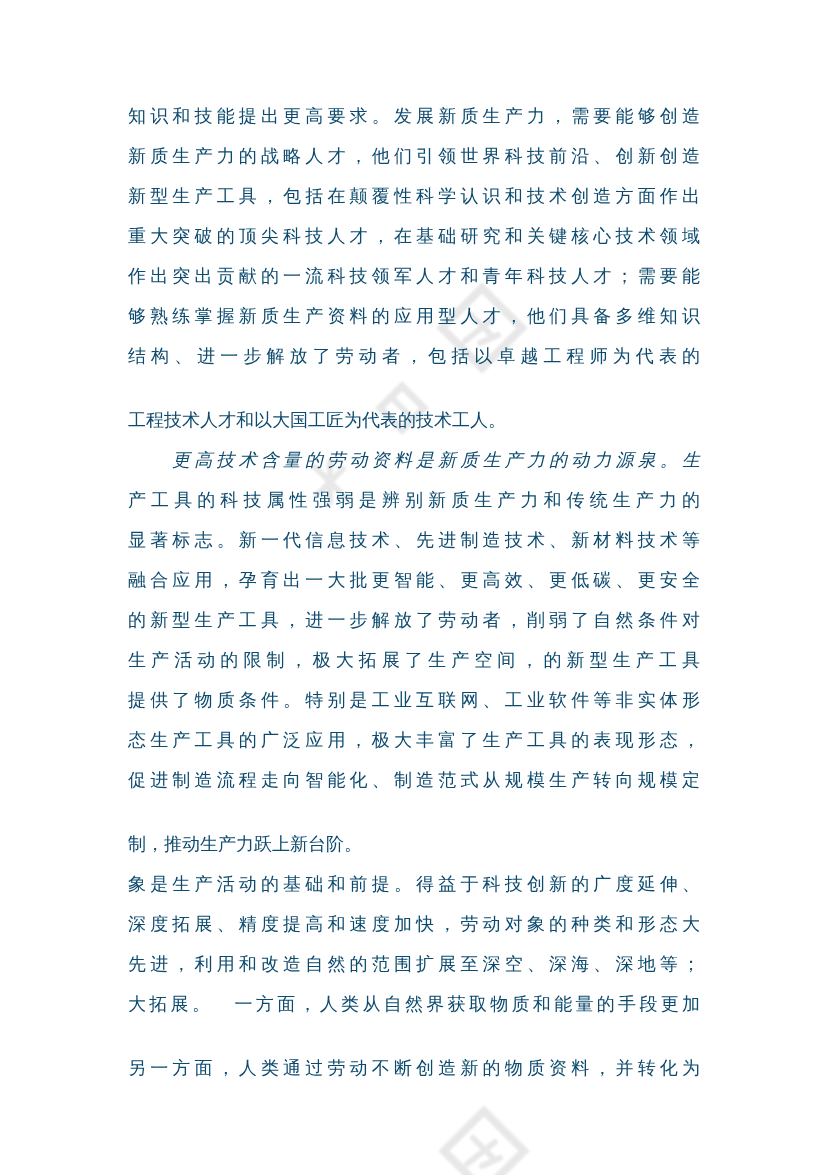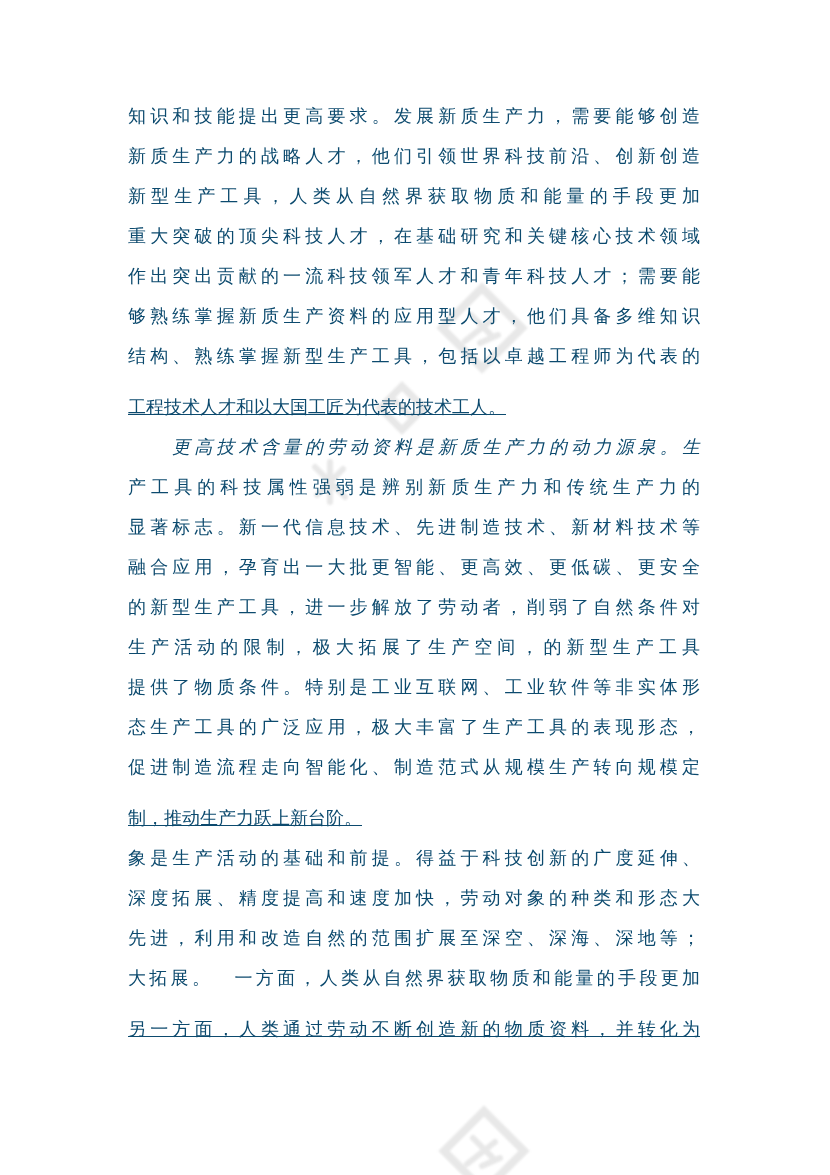--- a/index.html
+++ b/index.html
@@ -23,21 +23,21 @@
     font-size: 18px;
     line-height: 40px;
     height: 40px;
     color: #0c4a6e;
     text-align: justify;
     text-align-last: justify;
     white-space: normal;
   }
   .line.no-justify { text-align: left; text-align-last: left; }
   .line.indent { text-indent: 44px; font-style: italic; }
-  .line.gap { margin-top: 11px; text-decoration: underline; }
+  .line.gap { margin-top: 24px; }
   .watermark {
     position: absolute;
     filter: blur(1.1px);
     pointer-events: none;
   }
   .wm1 { left: 295px; top: 255px; }
   .wm2 { left: 297px; top: 1078px; }
 </style>
 </head>
 <body>
@@ -64,25 +64,25 @@
         <path d="M107 131 L129 153 L107 175 L85 153 Z" stroke-width="7"></path>
         <path d="M99 145 L115 161" stroke-width="6"></path>
         <path d="M20 212 L50 242 M48 214 L22 240 M35 207 L35 247" stroke-width="6"></path>
       </g>
     </svg>
   </div>
 
   <div class="text-block">
       <div class="line">知识和技能提出更高要求。发展新质生产力，需要能够创造</div>
       <div class="line">新质生产力的战略人才，他们引领世界科技前沿、创新创造</div>
-      <div class="line">新型生产工具，人类从自然界获取物质和能量的手段更加</div>
+      <div class="line">新型生产工具，包括在颠覆性科学认识和技术创造方面作出</div>
       <div class="line">重大突破的顶尖科技人才，在基础研究和关键核心技术领域</div>
       <div class="line">作出突出贡献的一流科技领军人才和青年科技人才；需要能</div>
       <div class="line">够熟练掌握新质生产资料的应用型人才，他们具备多维知识</div>
-      <div class="line">结构、熟练掌握新型生产工具，包括以卓越工程师为代表的</div>
+      <div class="line">结构、进一步解放了劳动者，包括以卓越工程师为代表的</div>
       <div class="line no-justify gap">工程技术人才和以大国工匠为代表的技术工人。</div>
       <div class="line indent">更高技术含量的劳动资料是新质生产力的动力源泉。生</div>
       <div class="line">产工具的科技属性强弱是辨别新质生产力和传统生产力的</div>
       <div class="line">显著标志。新一代信息技术、先进制造技术、新材料技术等</div>
       <div class="line">融合应用，孕育出一大批更智能、更高效、更低碳、更安全</div>
       <div class="line">的新型生产工具，进一步解放了劳动者，削弱了自然条件对</div>
       <div class="line">生产活动的限制，极大拓展了生产空间，的新型生产工具</div>
       <div class="line">提供了物质条件。特别是工业互联网、工业软件等非实体形</div>
       <div class="line">态生产工具的广泛应用，极大丰富了生产工具的表现形态，</div>
       <div class="line">促进制造流程走向智能化、制造范式从规模生产转向规模定</div>

